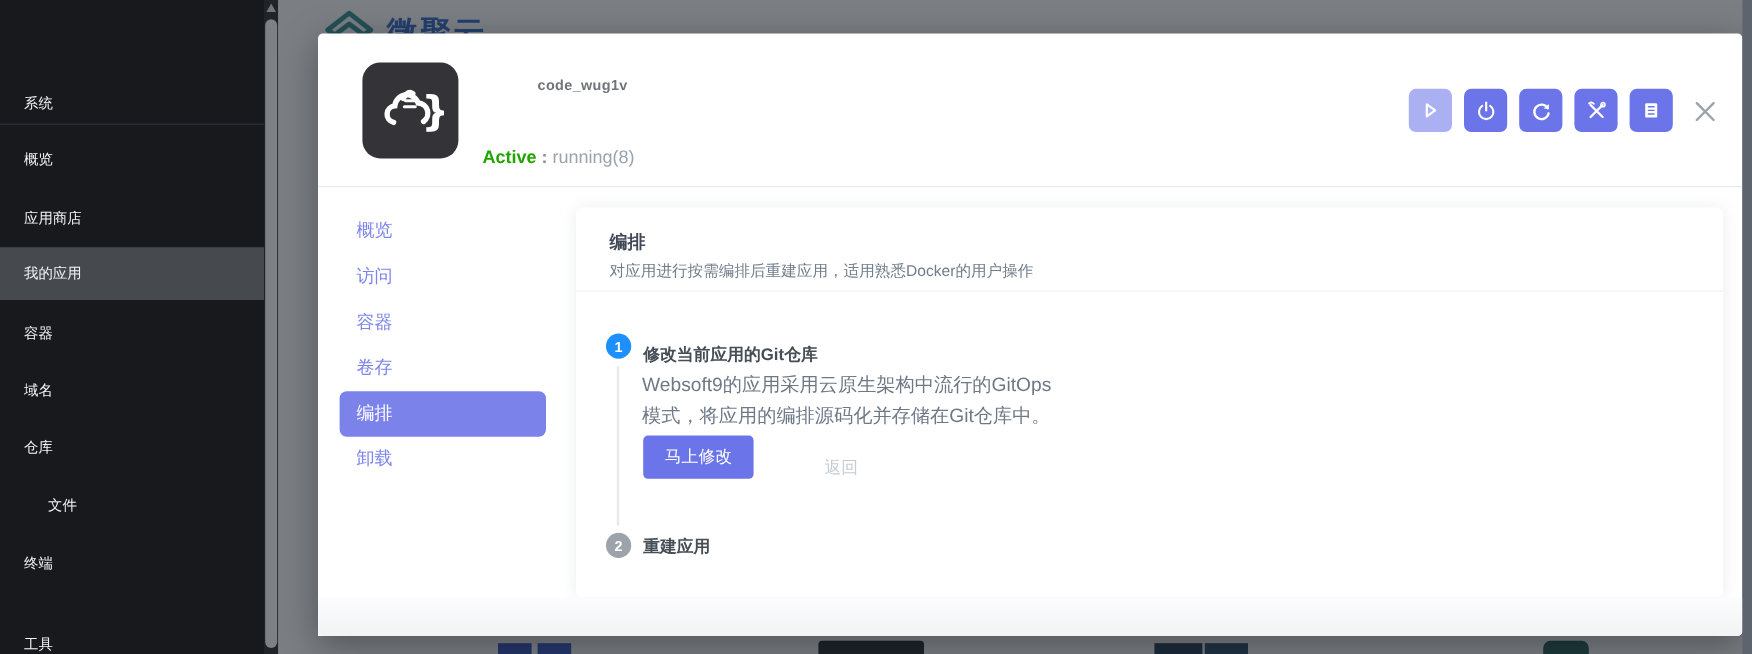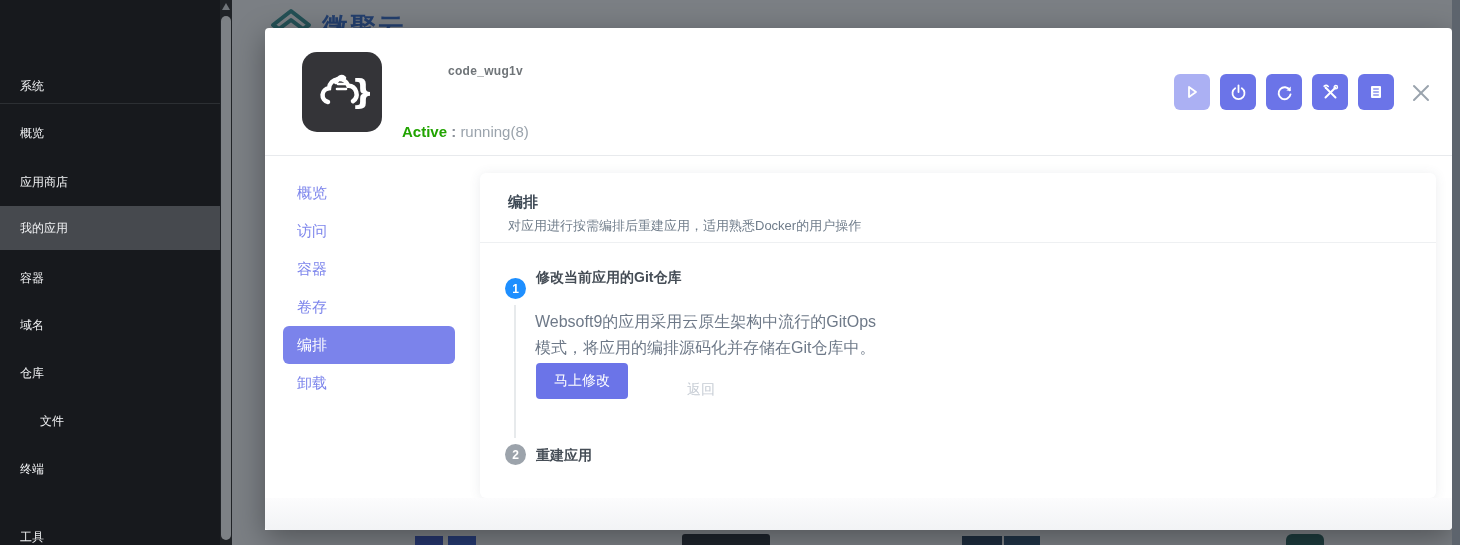--- a/index.html
+++ b/index.html
@@ -62,21 +62,21 @@
                   box-shadow:0 1px 12px rgba(70,80,95,.10); }
   .card-title { position:absolute; left:28px; top:20px; font-size:15px; font-weight:bold; color:#3f4a56; }
   .card-subtitle { position:absolute; left:28px; top:44px; font-size:13px; color:#707d8b; }
   .card-divider { position:absolute; left:0; top:69px; width:956px; height:1px; background:#eef0f2; }
 
   .step-circle { position:absolute; width:21px; height:21px; border-radius:50%; color:#fff; font-size:12px; font-weight:bold;
                  display:flex; align-items:center; justify-content:center; }
   .step1-circle { left:25px; top:105px; background:#1e8fff; }
   .step2-circle { left:25px; top:271px; background:#9ca3ab; }
   .step-title { position:absolute; font-size:14px; font-weight:bold; color:#454d56; }
-  .step1-title { left:56px; top:96px; }
+  .step1-title { left:56px; top:114px; }
   .step2-title { left:56px; top:274px; }
   .timeline { position:absolute; left:34px; top:132px; width:2px; height:133px; background:#e7eaec; }
   .step-body { position:absolute; left:55px; top:136px; font-size:16px; color:#6e7988; line-height:26px; }
   .step-actions { position:absolute; left:56px; top:190px; display:flex; align-items:flex-end; gap:16px; }
   .primary-btn { background:#6b74e8; color:#fff; border:none; border-radius:4px; font-size:14px; padding:9px 18px;
                  cursor:pointer; font-family:inherit; }
   .secondary-btn { background:none; border:none; color:#c6ccd4; font-size:14px; cursor:pointer; font-family:inherit;margin-left:43px; }
 
   .modal-bottom-strip { position:absolute; left:0; bottom:0; width:100%; height:32px;
                         background:linear-gradient(#fcfcfd,#f2f3f5); border-radius:0 0 4px 4px; }

